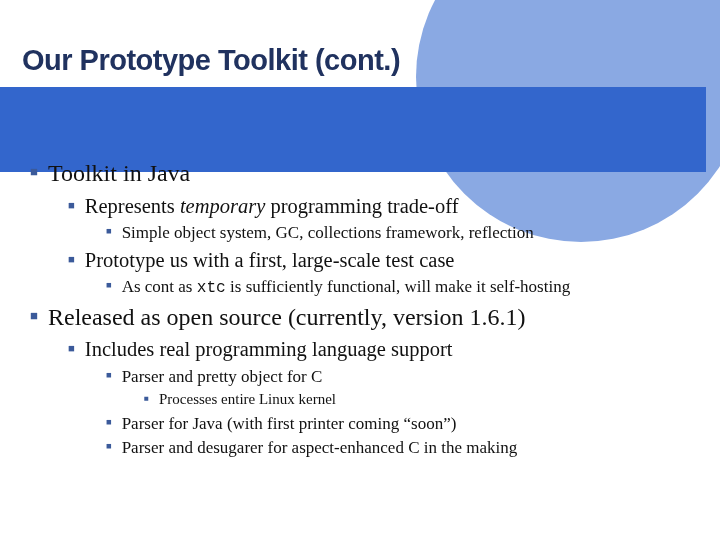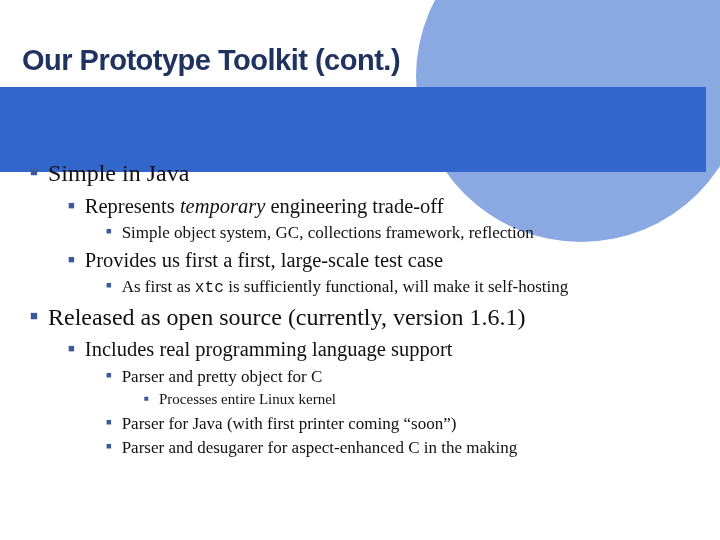--- a/index.html
+++ b/index.html
@@ -96,41 +96,41 @@
 <div class="banner-area">
   <div class="circle"></div>
   <div class="blue-band"></div>
   <div class="slide-title">Our Prototype Toolkit (cont.)</div>
 </div>
 
 <div class="content">
 
   <div class="row lvl1">
     <span class="bullet">■</span>
-    <span class="txt">Simple in Java</span>
+    <span class="txt">Toolkit in Java</span>
   </div>
 
   <div class="row lvl2">
     <span class="bullet">■</span>
-    <span class="txt"><span>Represents </span><span class="em">temporary</span><span> engineering trade-off</span></span>
+    <span class="txt"><span>Represents </span><span class="em">temporary</span><span> programming trade-off</span></span>
   </div>
 
   <div class="row lvl3">
     <span class="bullet">■</span>
     <span class="txt">Simple object system, GC, collections framework, reflection</span>
   </div>
 
   <div class="row lvl2">
     <span class="bullet">■</span>
-    <span class="txt">Provides us first a first, large-scale test case</span>
+    <span class="txt">Prototype us with a first, large-scale test case</span>
   </div>
 
   <div class="row lvl3">
     <span class="bullet">■</span>
-    <span class="txt"><span>As first as </span><span class="code">xtc</span><span> is sufficiently functional, will make it self-hosting</span></span>
+    <span class="txt"><span>As cont as </span><span class="code">xtc</span><span> is sufficiently functional, will make it self-hosting</span></span>
   </div>
 
   <div class="row lvl1">
     <span class="bullet">■</span>
     <span class="txt">Released as open source (currently, version 1.6.1)</span>
   </div>
 
   <div class="row lvl2">
     <span class="bullet">■</span>
     <span class="txt">Includes real programming language support</span>

